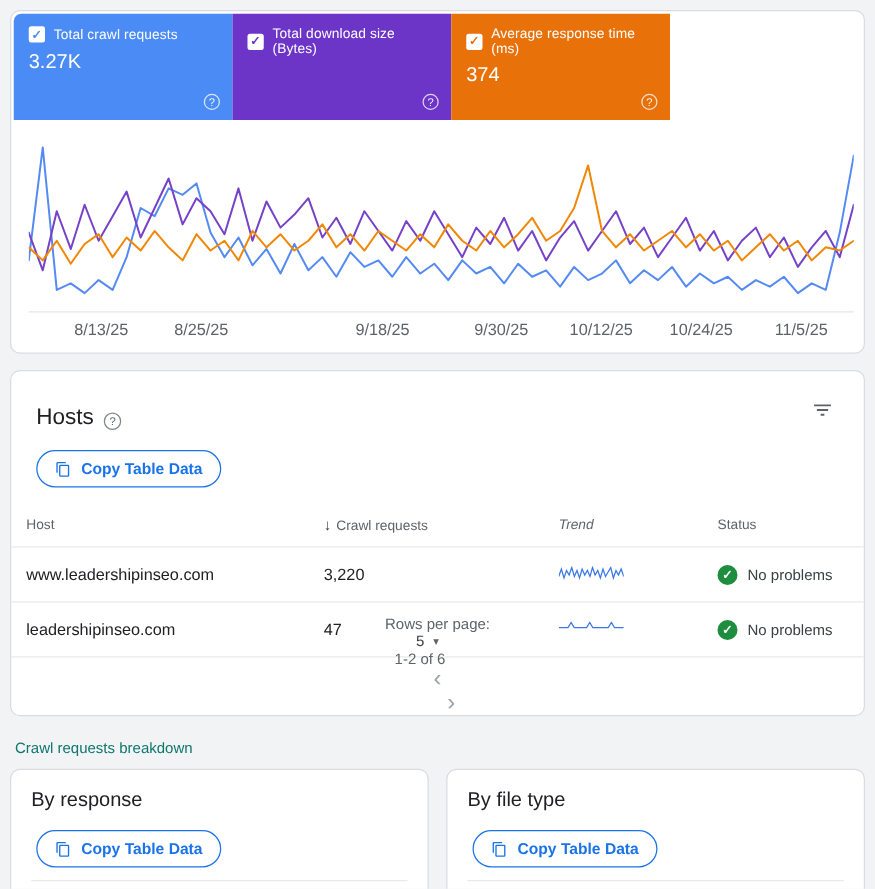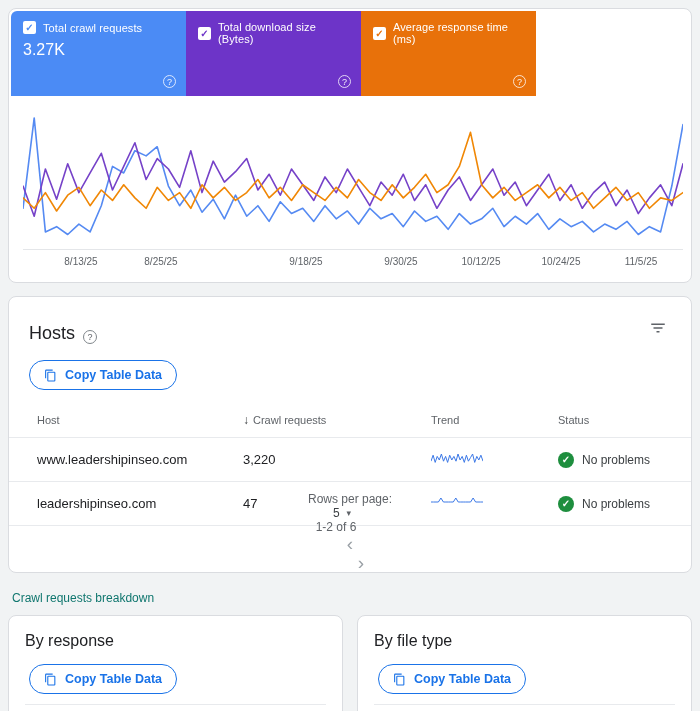--- a/index.html
+++ b/index.html
@@ -37,48 +37,48 @@
     position:absolute; right:10px; bottom:8px;
     width:13px; height:13px; border:1px solid rgba(255,255,255,.85); border-radius:50%;
     font-size:9px; display:flex; align-items:center; justify-content:center; opacity:.92;
     cursor:pointer;
   }
   .chart-area { margin:14px 12px 0; position:relative; }
   #main-chart { display:block; width:660px; height:140px; border-bottom:1px solid #e4e6e9; }
   .x-axis { position:relative; height:18px; margin-top:4px; }
   .x-tick {
     position:absolute; top:2px; transform:translateX(-50%);
-    font-size:10px; color:#5f6368; white-space:nowrap;padding-left:32px;
+    font-size:13px; color:#5f6368; white-space:nowrap;padding-left:32px;
   }
 
   
   .hosts-card { padding-top:18px; margin-bottom:18px; }
   .hosts-title-row { display:flex; align-items:flex-end; padding:0 20px; }
   .hosts-title { font-size:18px; font-weight:400; color:#202124; }
   .help-circle {
     margin-left:8px; width:14px; height:14px; border:1px solid #80868b; border-radius:50%;
     color:#5f6368; font-size:9px; display:inline-flex; align-items:center; justify-content:center;
     cursor:pointer;
   }
   .filter-btn { margin-left:auto; background:none; border:none; cursor:pointer; padding:4px; }
   .copy-btn {
     margin:16px 20px 8px; display:inline-flex; align-items:center; gap:8px;
     height:30px; padding:0 14px; border:1.5px solid #1a73e8; border-radius:16px;
     background:#fff; color:#1a73e8; font-size:12.5px; font-weight:700;
     font-family:"Liberation Sans", sans-serif; cursor:pointer;
   }
   .t-head, .t-row {
     display:grid; grid-template-columns:1fr 150px 125px 145px;
-    align-items:center; padding:0 28px;
+    align-items:center; padding:0 12px;
   }
   .t-head { height:36px; margin-top:4px; border-bottom:1px solid #e8eaed;
             font-size:11px; color:#5f6368; }
   .t-row  { height:44px; border-bottom:1px solid #e8eaed; font-size:13px; color:#202124; cursor:pointer; }
   .col-req { text-align:left; }
-  .col-trend { padding-left:38px; }
+  .col-trend { padding-left:38px;font-style:italic; }
   .col-status { padding-left:40px; }
   .sort-arrow { color:#3c4043; font-size:12px; margin-right:4px; }
   .status-cell { display:flex; align-items:center; gap:8px; font-size:12px; color:#3c4043; }
   .ok-circle {
     width:16px; height:16px; border-radius:50%; background:#1e8e3e; color:#fff;
     font-size:10px; font-weight:700; display:flex; align-items:center; justify-content:center;
     flex:0 0 16px;
   }
   .t-footer {
     display:flex; align-items:center; justify-content:flex-end;
@@ -135,20 +135,21 @@
           </span>
       </div>
 
       <div class="metric-card c2" style="background:#e8710a">
         <div class="metric-top">
           <span class="mcheck">
               <span>✓</span>
             </span>
           <span class="mlabel">Average response time (ms)</span>
         </div>
+        <div class="mvalue">374</div>
         <span class="mhelp">
             <span>?</span>
           </span>
       </div>
 
     </div>
 
     <div class="chart-area">
       <svg id="main-chart" viewBox="0 0 660 140" preserveAspectRatio="none">
           <polyline points="0.0,99.0 11.2,8.0 22.4,122.8 33.6,117.5 44.7,125.4 55.9,114.9 67.1,122.8 78.3,96.4 89.5,56.8 100.7,63.4 111.9,41.0 123.1,46.2 134.2,37.0 145.4,76.6 156.6,96.4 167.8,80.6 179.0,103.0 190.2,89.8 201.4,109.6 212.5,85.8 223.7,107.0 234.9,96.4 246.1,112.2 257.3,92.4 268.5,104.3 279.7,99.0 290.8,112.2 302.0,96.4 313.2,109.6 324.4,101.7 335.6,114.9 346.8,99.0 358.0,109.6 369.2,104.3 380.3,117.5 391.5,101.7 402.7,112.2 413.9,107.0 425.1,120.2 436.3,104.3 447.5,114.9 458.6,109.6 469.8,99.0 481.0,117.5 492.2,107.0 503.4,114.9 514.6,104.3 525.8,120.2 536.9,109.6 548.1,117.5 559.3,112.2 570.5,122.8 581.7,114.9 592.9,120.2 604.1,112.2 615.3,125.4 626.4,117.5 637.6,122.8 648.8,76.6 660.0,14.6" fill="none" stroke="#558af2" stroke-width="1.6" stroke-linejoin="round" stroke-linecap="round"></polyline>

